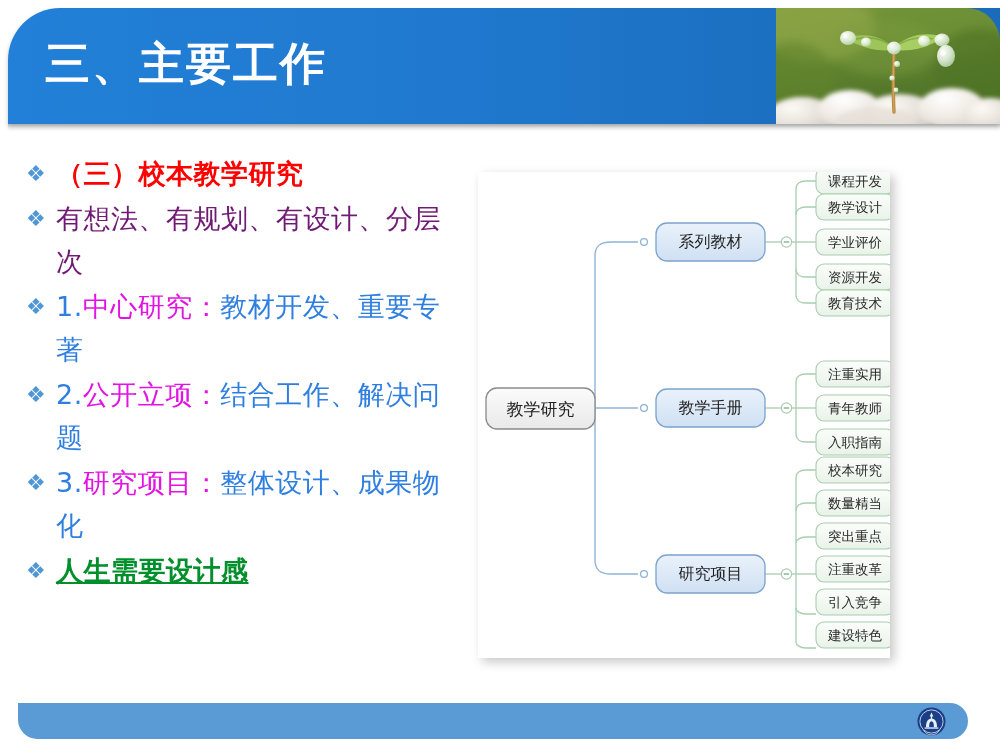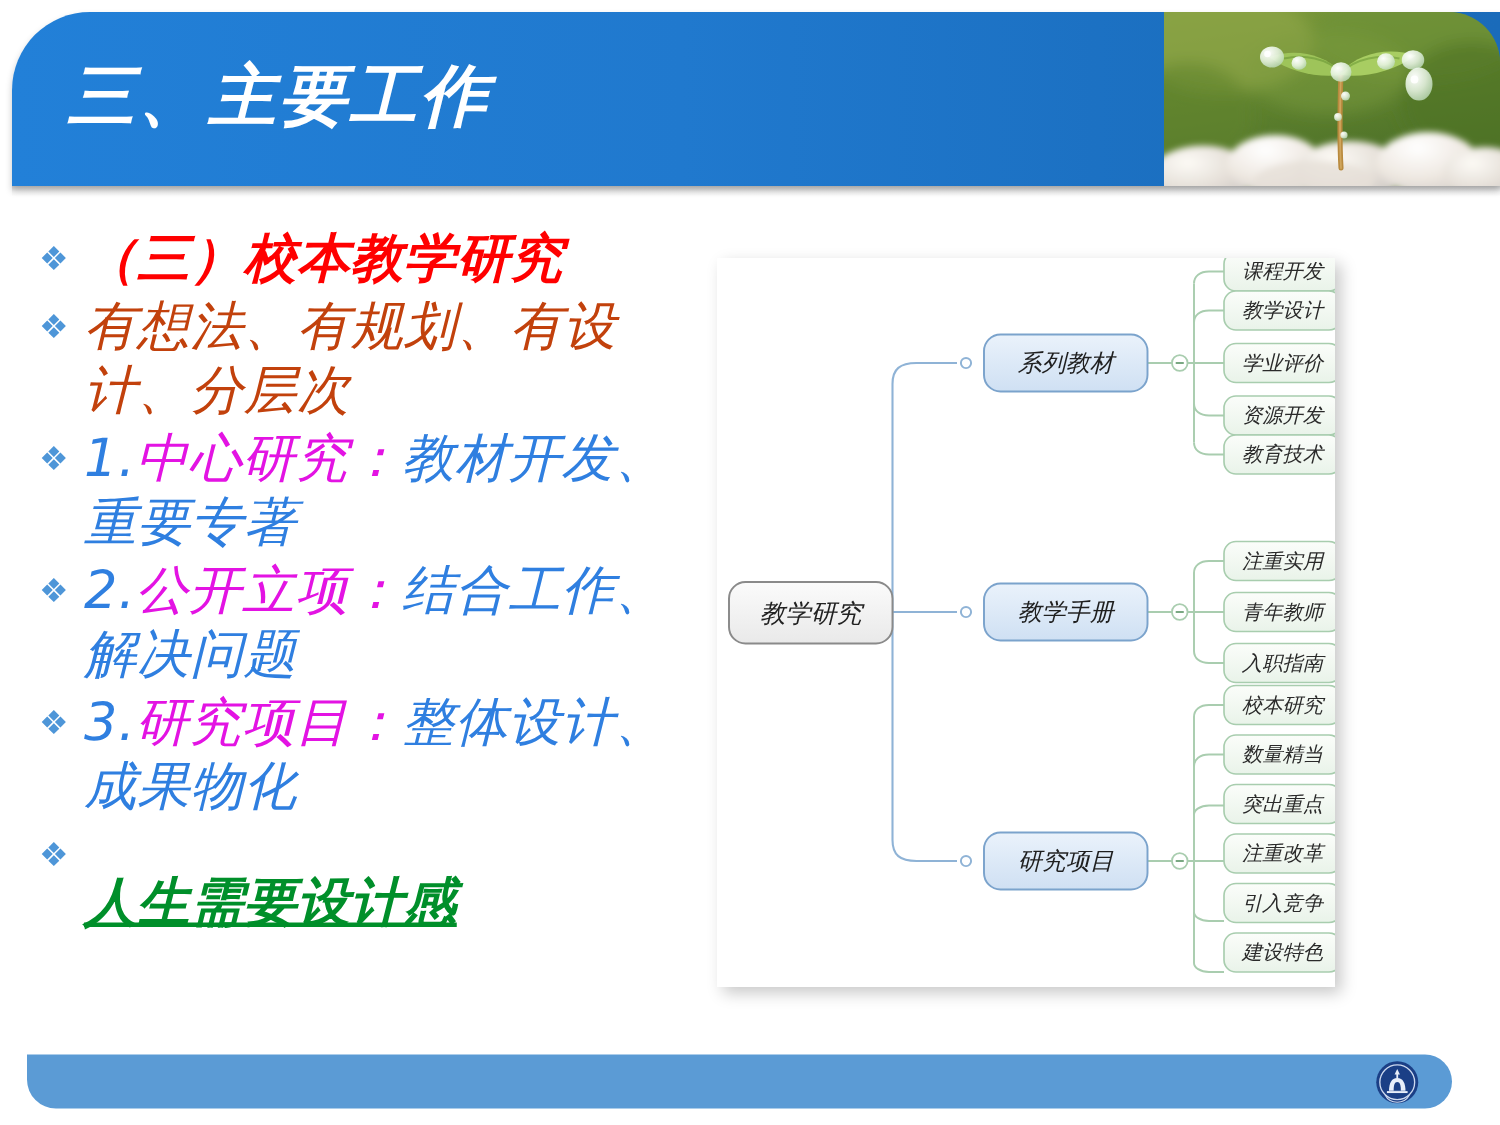--- a/index.html
+++ b/index.html
@@ -15,21 +15,20 @@
     font-family: "Liberation Sans", "DejaVu Sans", sans-serif;
   }
 
   
   #slide {
     position: absolute;
     left: 0; top: 0;
     width: 1000px;
     height: 529px;
     background: #ffffff;
-    font-style: italic;
   }
 
   
   #header-band {
     position: absolute;
     left: 8px;
     top: 8px;
     width: 992px;
     height: 116px;
     background: linear-gradient(90deg, #2280d8 0%, #2079ce 45%, #1b6fc0 80%, #1a6bba 100%);
@@ -85,29 +84,29 @@
   .bullet-marker {
     width: 30px;
     min-width: 30px;
     font-size: 22px;
     line-height: 43px;
     color: #4e96d8;
     text-align: left;
     font-family: "DejaVu Sans", sans-serif;
   }
   .bullet-text {
-    font-size: 35px;
+    font-size: 27px;
     line-height: 43px;
     letter-spacing: 0.5px;
     font-family: "DejaVu Sans", "Liberation Sans", sans-serif;
     font-weight: bold;
   }
   .bullet-text.t-red   { color: #ff0000; }
-  .bullet-text.t-blue  { color: #c2410c; font-weight: normal; }
-  .bullet-text.t-green { color: #008f2a; text-decoration: underline; margin-top: 32px; }
+  .bullet-text.t-blue  { color: #701a75; font-weight: normal; }
+  .bullet-text.t-green { color: #008f2a; text-decoration: underline; }
   .seg-num    { color: #2f7fe0; font-weight: normal; }
   .seg-accent { color: #e313e3; font-weight: normal; }
   .seg-rest   { color: #2f7fe0; font-weight: normal; }
 
   
   #diagram-panel {
     position: absolute;
     left: 478px;
     top: 172px;
     width: 412px;

